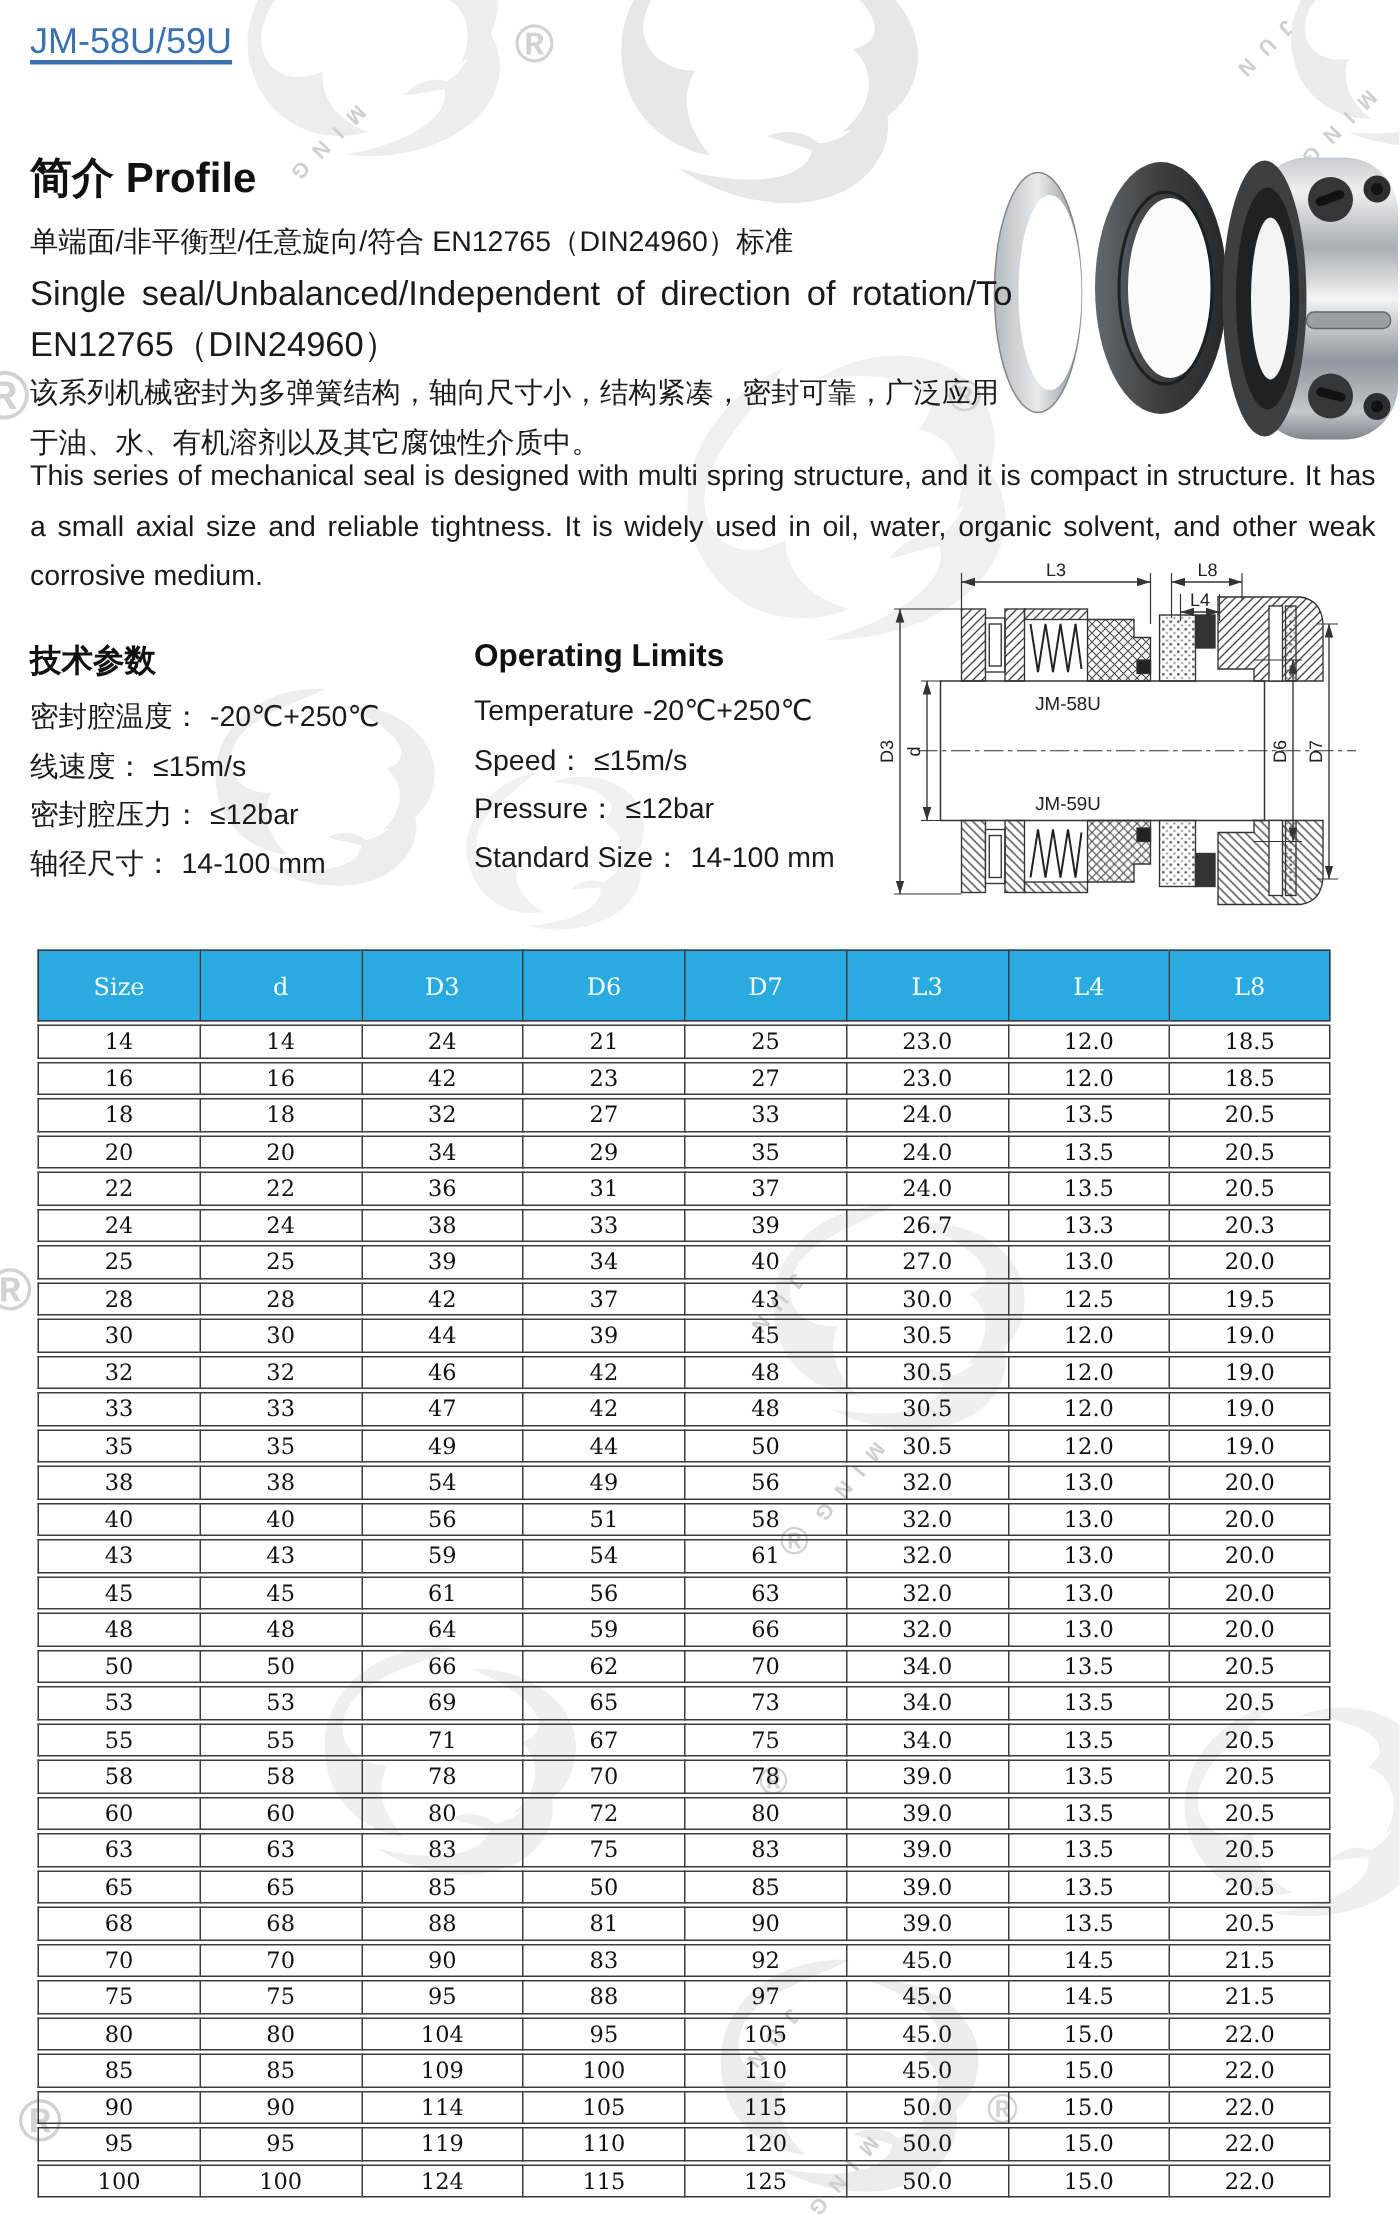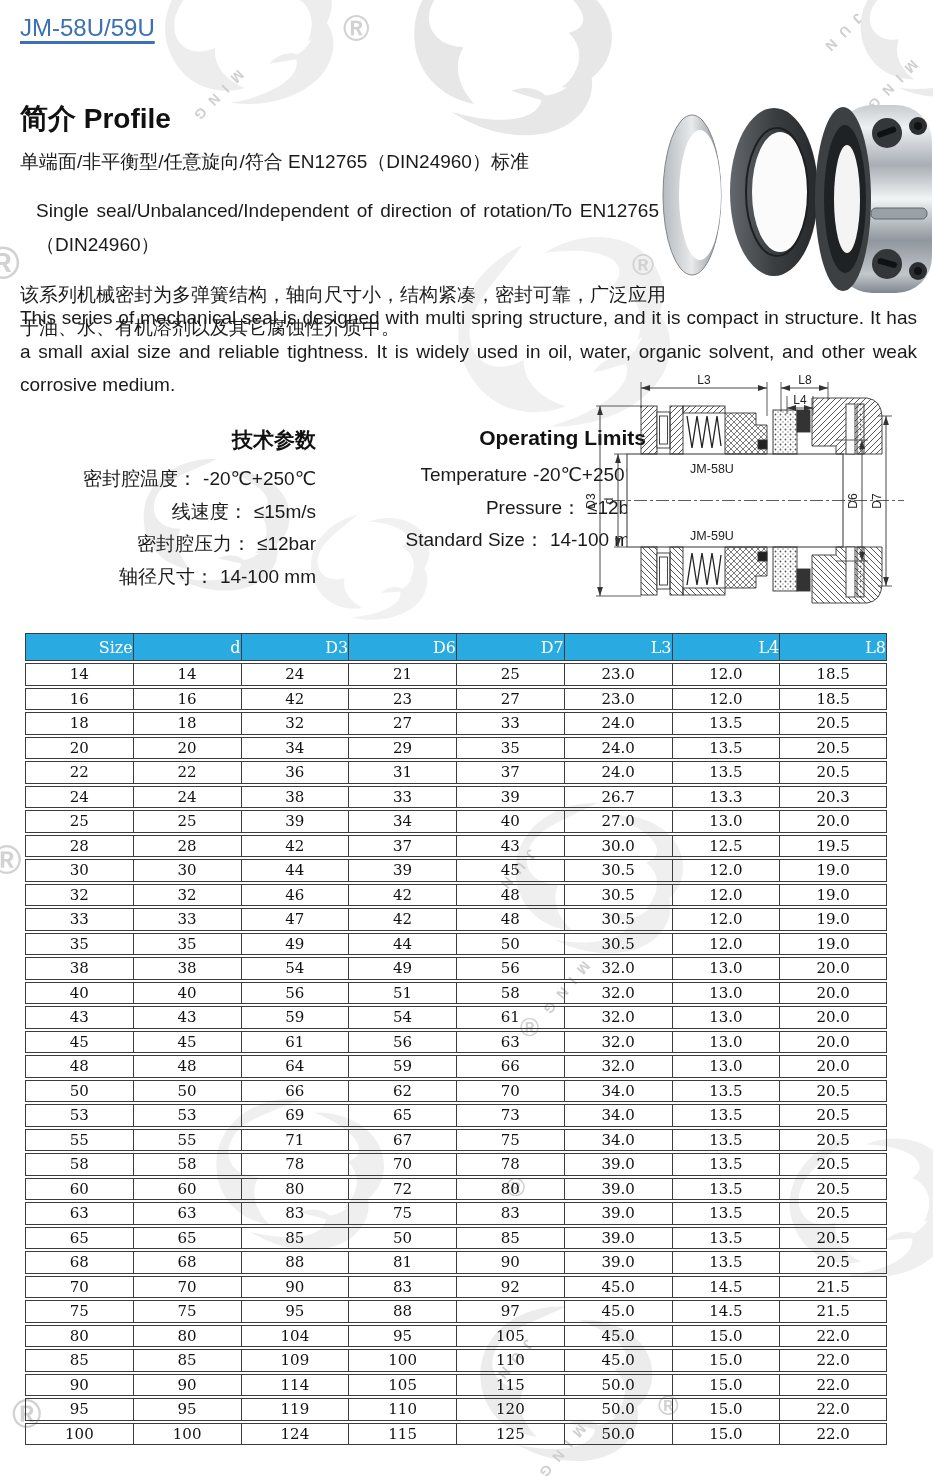--- a/index.html
+++ b/index.html
@@ -18,42 +18,42 @@
   .wm-r{position:absolute;z-index:0;pointer-events:none;color:#d2d2d2;font-weight:bold;}
   
   .page-title{
     position:absolute;z-index:1;top:14px;left:20px;margin:0;
     font-size:24px;font-weight:normal;color:var(--accent);
     text-decoration:underline;text-decoration-thickness:3px;text-underline-offset:5px;
   }
   .profile{position:absolute;z-index:1;top:100px;left:20px;width:655px;}
   .profile h2{font-size:28px;margin:0 0 7px 0;color:#111;}
   .para-cn{font-size:19px;line-height:33px;margin:0;}
-  .para-en{font-size:19px;line-height:34px;margin:16px;text-align:justify;}
+  .para-en{font-size:23px;line-height:34px;margin:0;text-align:justify;}
   .desc-en{
     position:absolute;z-index:1;top:301px;left:20px;width:897px;
     font-size:19px;line-height:33.5px;text-align:justify;margin:0;
   }
   .params{position:absolute;z-index:1;top:426px;left:20px;display:flex;}
-  .param-col{width:296px;text-align:right;}
+  .param-col{width:296px;}
   .param-col.right{width:330px;}
   .param-col h2{font-size:21px;margin:0 0 9px 0;color:#111;}
   .param-row{font-size:19px;line-height:32.5px;white-space:nowrap;}
   .param-row .lbl{margin-right:6px;}
   .photo{position:absolute;z-index:1;left:646px;top:92px;}
   .drawing{position:absolute;z-index:1;left:584px;top:368px;}
   
   .size-table{
     position:absolute;z-index:1;top:631px;left:25px;width:862px;
     border-collapse:separate;border-spacing:0 2px;table-layout:fixed;
     font-family:"DejaVu Serif","Liberation Serif",serif;
   }
   .size-table th{
     background:var(--th-bg);color:var(--th-fg);font-weight:normal;font-size:16px;
-    height:26px;padding:0;text-align:right;
+    height:26px;padding:10px;text-align:center;
     border-top:1px solid #3c3c3c;border-bottom:1px solid #3c3c3c;border-left:1px solid #3c3c3c;
   }
   .size-table td{
     font-size:15px;height:20.5px;line-height:20.5px;padding:0;text-align:center;
     vertical-align:bottom;color:#111;
     border-top:1px solid #3c3c3c;border-bottom:1px solid #3c3c3c;border-left:1px solid #3c3c3c;
     background:transparent;
   }
   .size-table th:last-child,.size-table td:last-child{border-right:1px solid #3c3c3c;}
 </style>
@@ -203,20 +203,21 @@
   <div class="param-col">
     <h2>技术参数</h2>
     <div class="param-row"><span class="lbl">密封腔温度：</span><span>-20℃+250℃</span></div>
     <div class="param-row"><span class="lbl">线速度：</span><span>≤15m/s</span></div>
     <div class="param-row"><span class="lbl">密封腔压力：</span><span>≤12bar</span></div>
     <div class="param-row"><span class="lbl">轴径尺寸：</span><span>14-100 mm</span></div>
   </div>
   <div class="param-col right">
     <h2>Operating Limits</h2>
     <div class="param-row"><span class="lbl">Temperature</span><span>-20℃+250℃</span></div>
+    <div class="param-row"><span class="lbl">Speed：</span><span>≤15m/s</span></div>
     <div class="param-row"><span class="lbl">Pressure：</span><span>≤12bar</span></div>
     <div class="param-row"><span class="lbl">Standard Size：</span><span>14-100 mm</span></div>
   </div>
 </div>
 
 <div class="drawing">
   <svg width="350" height="252" viewBox="0 0 350 252">
     <defs>
       <pattern id="h1" width="6" height="6" patternUnits="userSpaceOnUse">
           <path d="M-1,7 L7,-1 M-1,1 L1,-1 M5,7 L7,5" stroke="#444" stroke-width="0.9" fill="none"></path>

